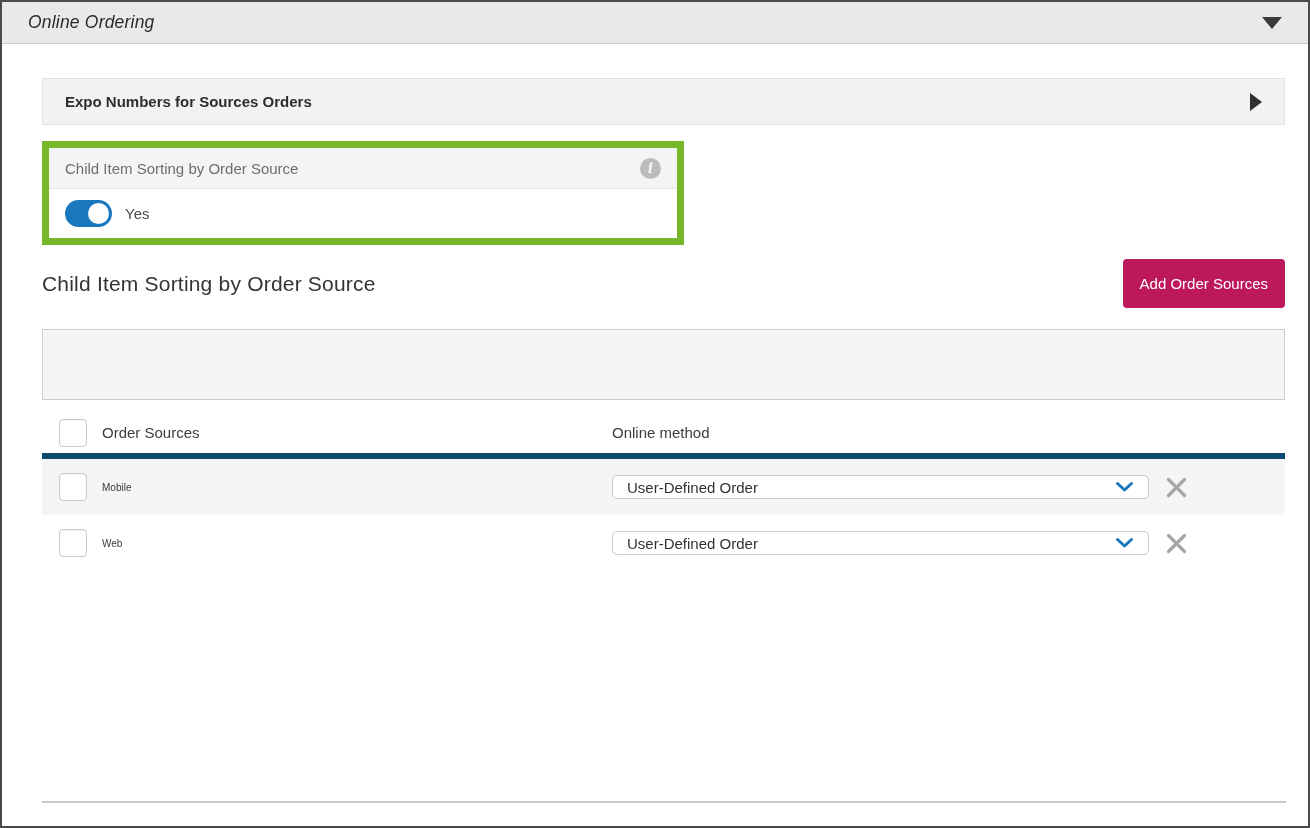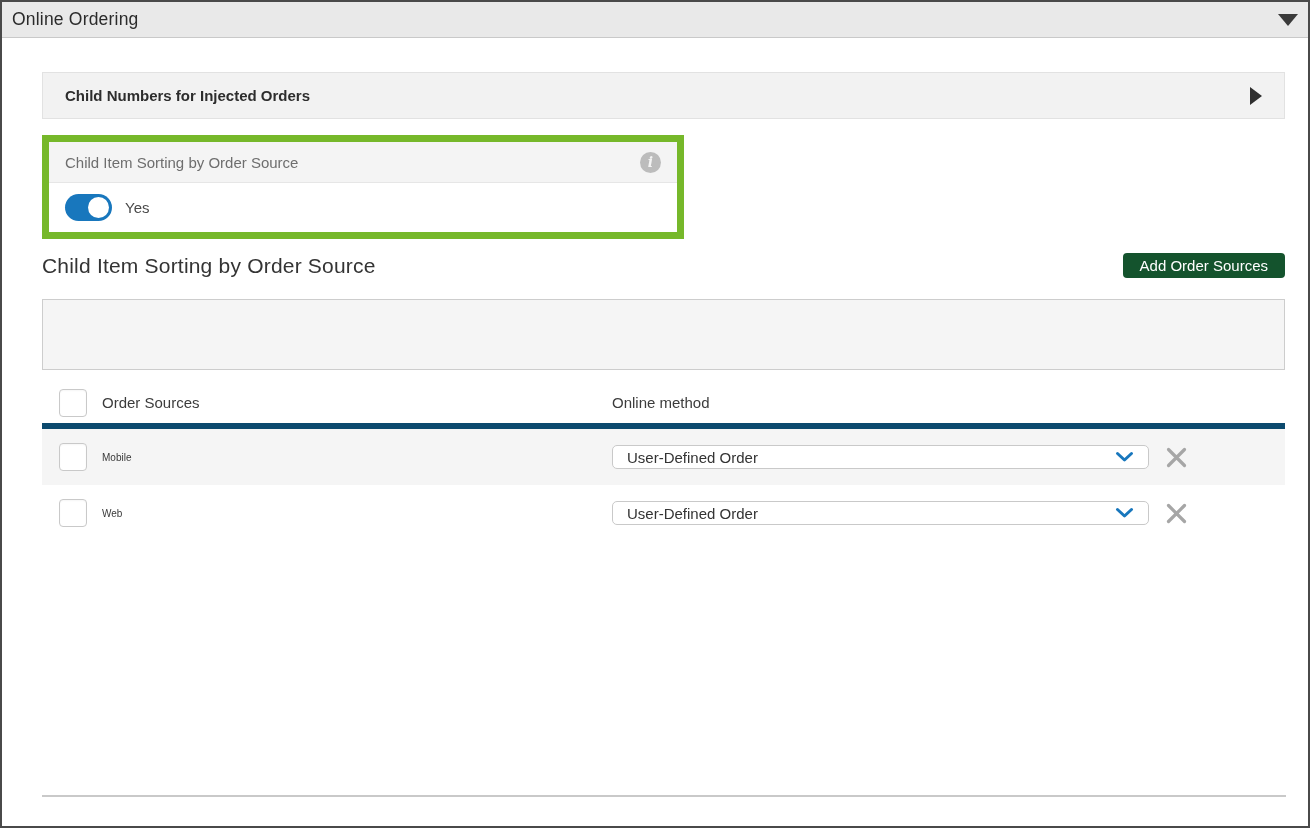--- a/index.html
+++ b/index.html
@@ -10,26 +10,27 @@
   }
   .page {
     position: relative;
     width: 1310px; height: 828px;
     border: 2px solid #4a4a4a;
     background: #ffffff;
     overflow: hidden;
   }
   
   .panel-header {
-    height: 36px;
+    height: 42px;
     background: #e9e9e9;
     border-bottom: 1px solid #c9c9c9;
     display: flex; align-items: center;
-    padding: 0 10px;
-    cursor: pointer;
+    padding: 0 26px;
+    cursor: pointer;
+    font-style: italic;
   }
   .panel-title {
     font-size: 17.5px; color: #2b2b2b; letter-spacing: .2px;
   }
   .caret-down {
     margin-left: auto;
     width: 0; height: 0;
     border-left: 10px solid transparent;
     border-right: 10px solid transparent;
     border-top: 12px solid #3a3a3a;
@@ -109,26 +110,26 @@
   .toggle-text { margin-left: 13px; font-size: 15px; color: #4a4a4a; }
   
   .heading-row {
     margin-top: 14px;
     display: flex; align-items: center; justify-content: space-between;
   }
   .section-heading {
     font-size: 21px; font-weight: 400; color: #343434; letter-spacing: .2px;
   }
   .add-btn {
-    background: #14532d;
+    background: #be185d;
     color: #ffffff;
     border: none;
     font-family: inherit;
     font-size: 15px;
-    padding: 4px 17px;
+    padding: 16px 17px;
     border-radius: 4px;
     cursor: pointer;
   }
   
   .empty-box {
     margin-top: 21px;
     height: 71px;
     background: #f5f5f5;
     border: 1px solid #cdcdcd;
   }
@@ -184,21 +185,21 @@
 <div class="page">
 
   <div class="panel-header">
     <span class="panel-title">Online Ordering</span>
     <span class="caret-down"></span>
   </div>
 
   <div class="content">
 
     <div class="expo-bar">
-      <span class="expo-label">Child Numbers for Injected Orders</span>
+      <span class="expo-label">Expo Numbers for Sources Orders</span>
       <span class="triangle-right"></span>
     </div>
 
     <div class="highlight-box">
       <div class="setting-header">
         <span class="setting-label">Child Item Sorting by Order Source</span>
         <span class="info-icon">i</span>
       </div>
       <div class="toggle-row">
         <span class="toggle">

